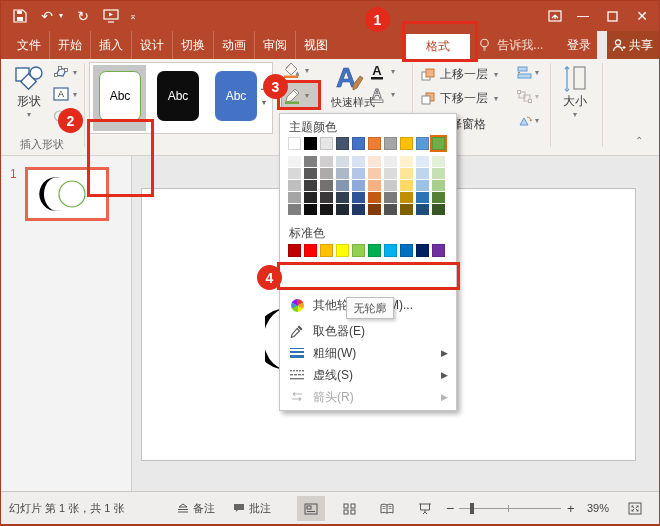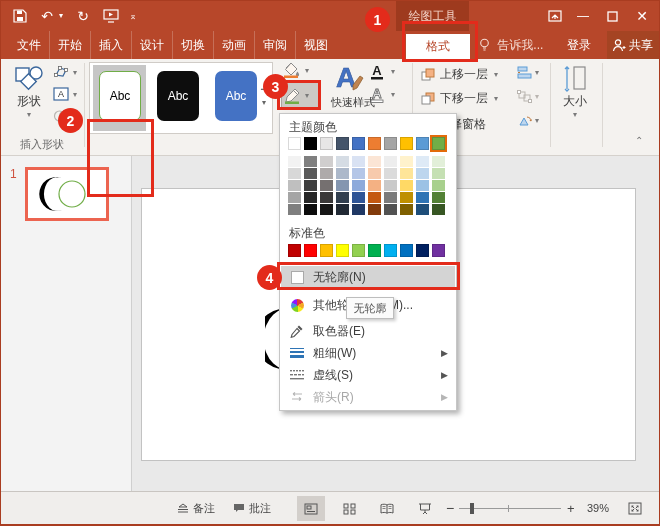--- a/index.html
+++ b/index.html
@@ -9,21 +9,21 @@
   .abs{position:absolute;}
 
   
   #titlebar{left:0;top:0;width:660px;height:30px;background:#b7472a;}
   .qat-btn{color:#fff;font-size:14px;line-height:30px;text-align:center;}
   #title-text{color:#fff;font-size:12px;line-height:30px;white-space:nowrap;}
   #contextual-block{background:#9e3a1e;color:#f3d2c6;font-size:12px;text-align:center;line-height:30px;}
   .win-btn{color:#fff;text-align:center;line-height:30px;font-size:12px;}
 
   
-  #tabsrow{left:0;top:30px;width:660px;height:28px;background:#b7472a;}
+  #tabsrow{left:0;top:30px;width:596px;height:28px;background:#b7472a;}
   #tabs{position:absolute;left:8px;top:0;display:flex;height:28px;}
   .tab{color:#fff;font-size:12px;line-height:28px;padding:0 8px;white-space:nowrap;border-right:1px solid rgba(255,255,255,.22);}
   .tab:last-child{border-right:none;}
   #format-tab{left:405px;top:3px;width:64px;height:25px;background:#ffffff;color:#b7472a;
               font-size:12px;text-align:center;line-height:25px;}
   .tabsrow-right{color:#f6ddd4;font-size:12px;line-height:28px;white-space:nowrap;}
   #share-block{background:#a54423;color:#fff;}
 
   
   #ribbon{left:0;top:58px;width:660px;height:97px;background:#f4f2ef;border-bottom:1px solid #d5d1cc;}
@@ -94,21 +94,20 @@
     <div class="abs qat-btn dd" style="left:56px;top:0;width:8px;color:#fff;line-height:30px;">▾</div>
     <div class="abs qat-btn" style="left:72px;top:0;width:20px;">↻</div>
     <div class="abs qat-btn" style="left:100px;top:0;width:20px;">
       <svg width="16" height="14" viewBox="0 0 16 14" style="margin:8px auto 0;">
           <rect x="1" y="1" width="14" height="9" fill="none" stroke="#fff" stroke-width="1.2"></rect>
           <path d="M6 3.5l4 2-4 2z" fill="#fff"></path>
           <path d="M5 13h6" stroke="#fff" stroke-width="1.2"></path>
         </svg>
     </div>
     <div class="abs qat-btn" style="left:126px;top:0;width:12px;font-size:9px;">⌅</div>
-    <div id="contextual-block" class="abs" style="left:395px;top:0;width:73px;height:30px;">绘图工具</div>
     <div class="abs win-btn" style="left:541px;top:0;width:26px;">
       <svg width="14" height="12" viewBox="0 0 14 12" style="margin:9px auto 0;">
           <rect x="1" y="1" width="12" height="10" fill="none" stroke="#fff" stroke-width="1.2"></rect>
           <path d="M4 8l3-3 3 3M7 5v4" stroke="#fff" stroke-width="1.2" fill="none"></path>
         </svg>
     </div>
     <div class="abs win-btn" style="left:569px;top:0;width:26px;">—</div>
     <div class="abs win-btn" style="left:598px;top:0;width:26px;">
       <svg width="11" height="11" viewBox="0 0 11 11" style="margin:10px auto 0;">
           <rect x="1" y="1" width="9" height="9" fill="none" stroke="#fff" stroke-width="1.3"></rect>
@@ -383,26 +382,20 @@
         <div class="swatch" style="background: rgb(255, 192, 0);"></div>
         <div class="swatch" style="background: rgb(255, 255, 0);"></div>
         <div class="swatch" style="background: rgb(146, 208, 80);"></div>
         <div class="swatch" style="background: rgb(0, 176, 80);"></div>
         <div class="swatch" style="background: rgb(0, 176, 240);"></div>
         <div class="swatch" style="background: rgb(0, 112, 192);"></div>
         <div class="swatch" style="background: rgb(0, 32, 96);"></div>
         <div class="swatch" style="background: rgb(112, 48, 160);"></div>
       </div>
 
-    <div class="menu-item hl" style="top:152px;">
-      <span class="mi-icon">
-          <span style="width:13px;height:13px;border:1px solid #a9a9a9;background:#fdfdfd;display:block;"></span>
-        </span>
-      <span>无轮廓(N)</span>
-    </div>
     <div class="menu-item" style="top:180px;">
       <span class="mi-icon">
           <span style="width:13px;height:13px;border-radius:50%;display:block;background:conic-gradient(#e03a3a 0 60deg,#f5a623 60deg 120deg,#f8e71c 120deg 180deg,#7ed321 180deg 240deg,#4a90d9 240deg 300deg,#9013fe 300deg 360deg);"></span>
         </span>
       <span>其他轮廓颜色(M)...</span>
     </div>
     <div class="menu-item" style="top:206px;text-align:center;">
       <span class="mi-icon">
         <svg width="14" height="14" viewBox="0 0 14 14">
             <path d="M9 1.5l3.5 3.5-1.5 1.5-3.5-3.5z" fill="#555"></path>
@@ -449,20 +442,21 @@
           </svg>
       </span>
       <span>箭头(R)</span>
       <span class="sub-arrow">▶</span>
     </div>
   </div>
 
   <div id="tooltip" class="abs">无轮廓</div>
 
   <div id="statusbar" class="abs">
+    <div class="abs sb-text" style="left:8px;">幻灯片 第 1 张，共 1 张</div>
     <div class="abs" style="left:176px;top:11px;">
       <svg width="12" height="11" viewBox="0 0 12 11">
           <path d="M6 1L2 4h8z" fill="none" stroke="#555"></path>
           <path d="M1 6.5h10M1 9h10" stroke="#555"></path>
         </svg>
     </div>
     <div class="abs sb-text" style="left:192px;">备注</div>
     <div class="abs" style="left:232px;top:11px;">
       <svg width="12" height="11" viewBox="0 0 12 11">
           <path d="M1 1h10v6H5L3 9V7H1z" fill="#666"></path>

